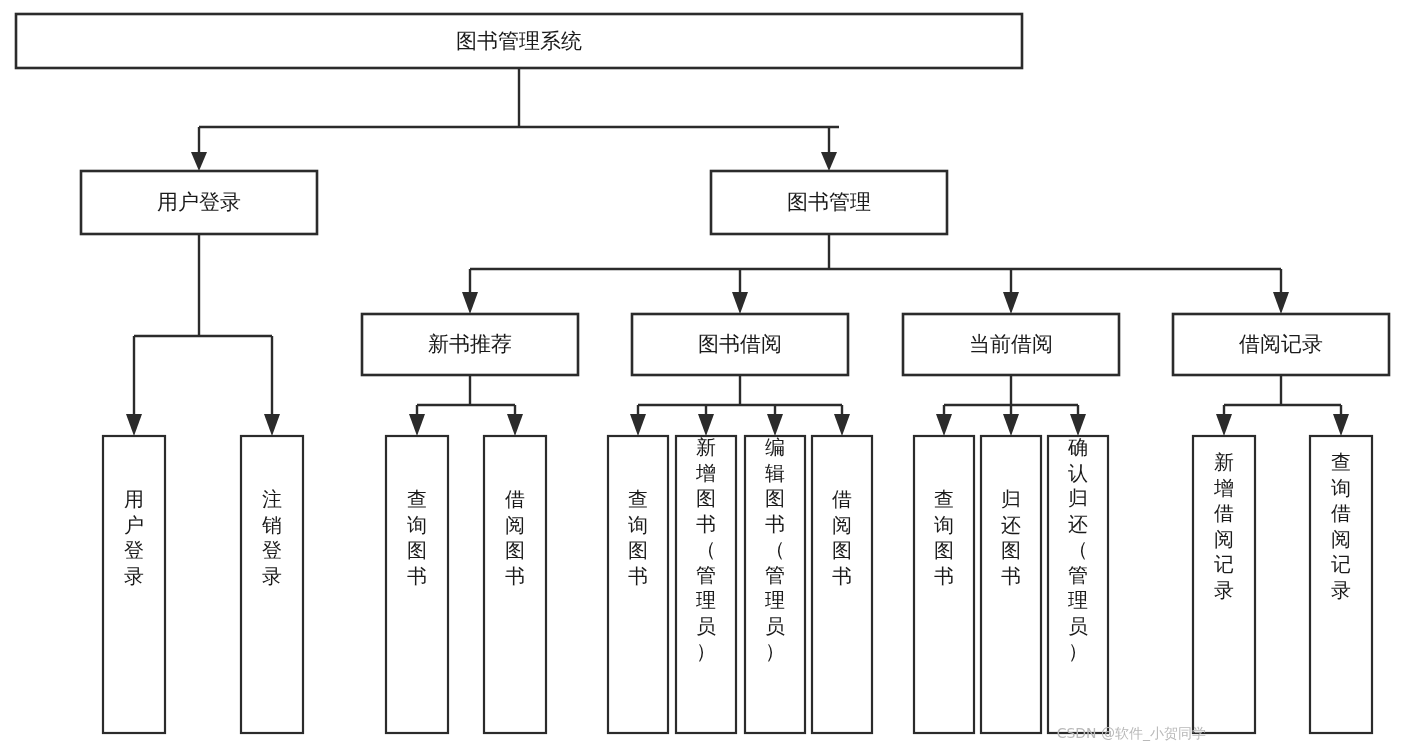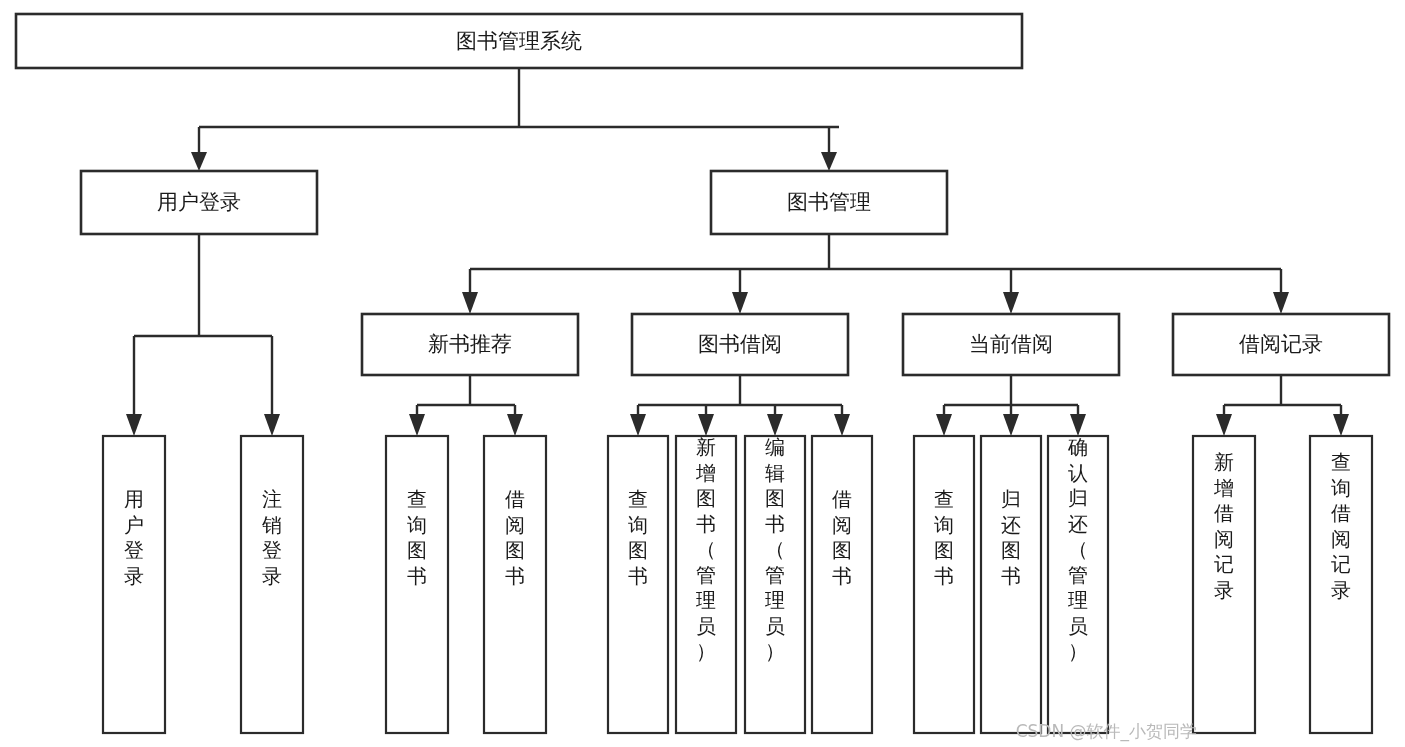--- a/index.html
+++ b/index.html
@@ -53,24 +53,24 @@
   }
   .label-h {
     font-size: 21px;
   }
   .label-v {
     font-size: 20px;
     letter-spacing: 0px;
   }
   .watermark {
     position: absolute;
-    right: 17px;
+    right: 8px;
     bottom: 4px;
     font-family: "DejaVu Sans", "Liberation Sans", sans-serif;
-    font-size: 17px;
+    font-size: 14px;
     color: #b9b9b9;
     white-space: nowrap;
     user-select: none;
     margin-top: 44px;
   }
 </style>
 </head>
 <body>
 
 <div id="diagram-root">

